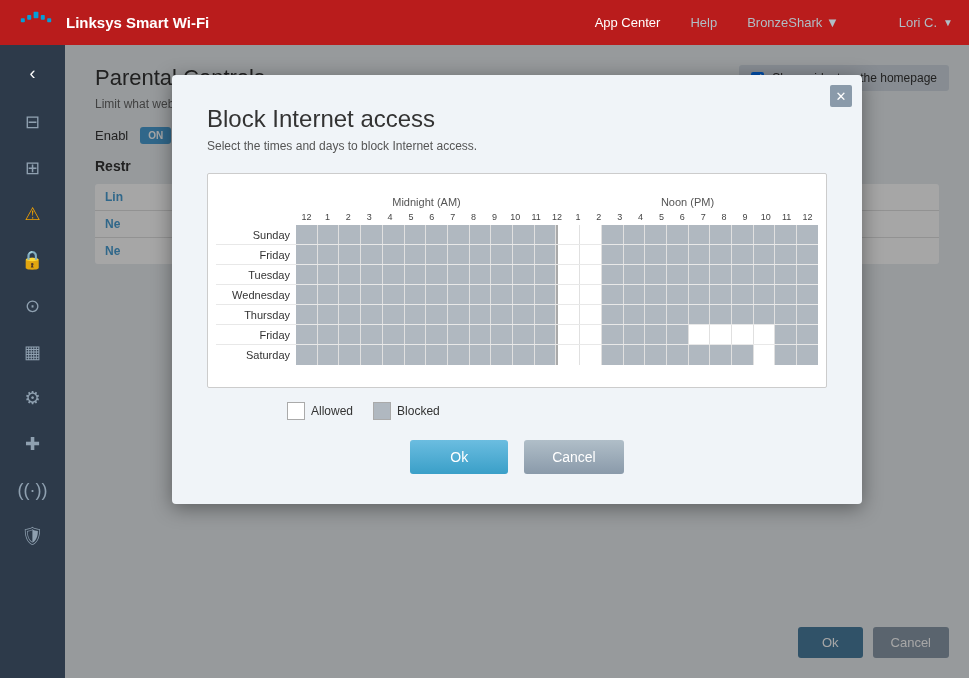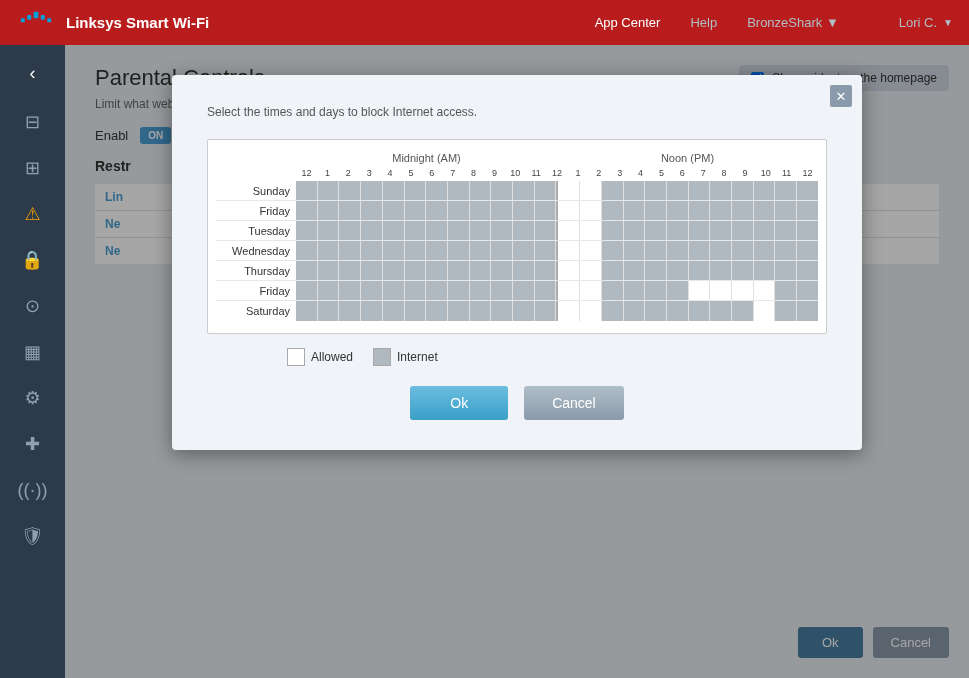--- a/index.html
+++ b/index.html
@@ -259,21 +259,21 @@
       font-size: 12px;
       color: #555;
       margin-bottom: 20px;
     }
 
     
     .grid-container {
       background: white;
       border: 1px solid #ccc;
       border-radius: 2px;
-      padding: 12px 8px;
+      padding: 22px 8px;
       margin-bottom: 14px;
     }
 
     .grid-header-row {
       display: flex;
       align-items: center;
       margin-bottom: 4px;
     }
 
     .day-label-col {
@@ -481,20 +481,21 @@
       <div class="bottom-actions">
         <button class="btn-ok-bg">Ok</button>
         <button class="btn-cancel-bg">Cancel</button>
       </div>
     </div>
 
     <div class="overlay">
       <div class="dialog">
         <div class="dialog-close">✕</div>
 
+        <h2 class="dialog-title">Block Internet access</h2>
         <p class="dialog-subtitle">Select the times and days to block Internet access.</p>
 
         <div class="grid-container">
 
           <div class="grid-header-row">
             <div class="day-label-col"></div>
             <div style="flex:1; display:flex;">
               <div style="flex:1; text-align:center; font-size:11px; color:#555; font-weight:normal;">Midnight (AM)</div>
               <div style="flex:1; text-align:center; font-size:11px; color:#555; font-weight:normal;">Noon (PM)</div>
             </div>
@@ -738,21 +739,21 @@
             </div>
         </div>
 
         <div class="legend">
           <div class="legend-item">
             <div class="legend-box allowed-box"></div>
             <span>Allowed</span>
           </div>
           <div class="legend-item">
             <div class="legend-box blocked-box"></div>
-            <span>Internet</span>
+            <span>Blocked</span>
           </div>
         </div>
 
         <div class="dialog-actions">
           <button class="btn-ok">Ok</button>
           <button class="btn-cancel">Cancel</button>
         </div>
       </div>
     </div>
   </div>

